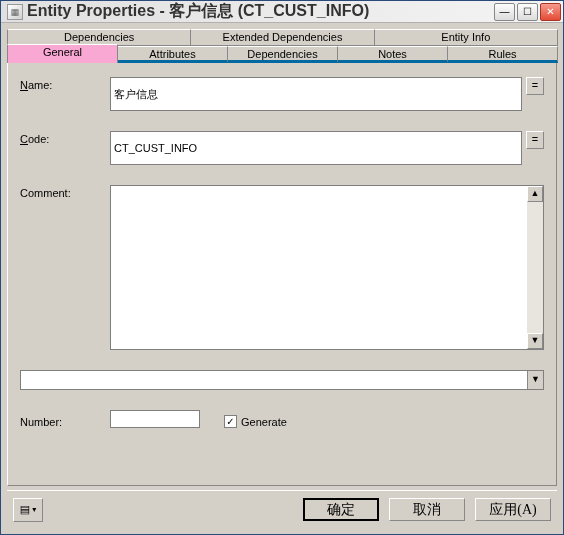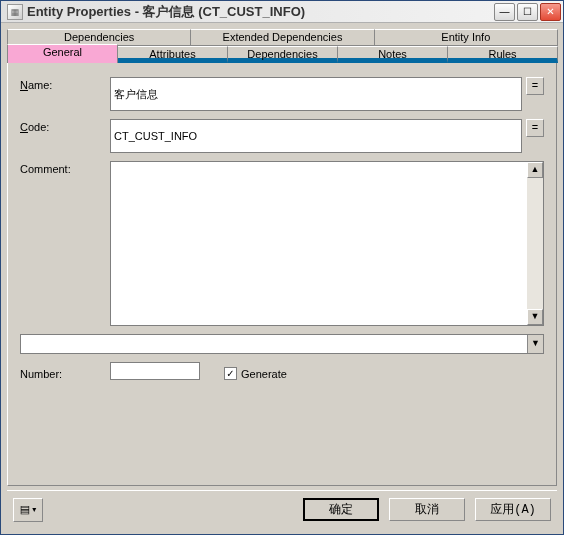--- a/index.html
+++ b/index.html
@@ -30,21 +30,21 @@
     width: 16px; height: 16px;
     margin: 0 4px;
     background: linear-gradient(135deg,#fff,#cfcfcf);
     border:1px solid #999;
     display:flex;align-items:center;justify-content:center;
     font-size:9px;color:#666;
   }
   .titlebar .title-text {
     flex: 1;
     font-weight: bold;
-    font-size: 13px;
+    font-size: 16px;
     color: #333;
     white-space: nowrap;
   }
   .win-btn {
     width: 21px; height: 18px;
     margin-left: 2px;
     border: 1px solid #888;
     background: linear-gradient(#fdfdfd,#dcdcdc);
     display:flex;align-items:center;justify-content:center;
     font-size:10px;
@@ -89,31 +89,31 @@
     border-top-color:#fff;
   }
   .tab.active {
     background:#f9a8d4;
     position:relative;
     z-index:2;
     height:19px;
     margin-top:-2px;
   }
   .tab-row.front .tab:not(.active){
-    border-bottom:5px solid #0369a1;
+    border-bottom:3px solid #0369a1;
   }
   .tab-panel {
     border:1px solid #888;
     border-top:none;
     border-left-color:#fff;
     flex:1;
     background:#d4d0c8;
     padding:14px 12px 8px 12px;
   }
-  .form-row { display:flex; align-items:flex-start; margin-bottom:8px; }
+  .form-row { display:flex; align-items:flex-start; margin-bottom:20px; }
   .form-label {
     width:90px;
     color:#000;
     padding-top:2px;
   }
   .form-label .ul { text-decoration:underline; }
   .text-input {
     flex:1;
     height:34px;
     border:1px solid #7f7f7f;
@@ -165,21 +165,21 @@
   .check-box{width:13px;height:13px;border:1px solid #7f7f7f;background:#fff;margin-right:4px;display:flex;align-items:center;justify-content:center;font-size:10px;line-height:10px;cursor:pointer;}
   .bottom-bar{
     height:38px;border-top:1px solid #fff;margin-top:4px;display:flex;align-items:center;padding:0 6px;gap:10px;
   }
   .tool-btn{
     width:30px;height:24px;border:1px solid #888;border-top-color:#fff;border-left-color:#fff;background:#d4d0c8;display:flex;align-items:center;justify-content:center;cursor:pointer;
   }
   .tool-btn span{font-size:11px;}
   .spacer{flex:1}
   .dlg-btn{
-    width:76px;height:23px;border:1px solid #888;border-top-color:#fff;border-left-color:#fff;background:#d4d0c8;font-family:Liberation Mono, monospace;font-size:12px;cursor:pointer;
+    width:76px;height:23px;border:1px solid #888;border-top-color:#fff;border-left-color:#fff;background:#d4d0c8;font-family:Liberation Serif, serif;font-size:14px;cursor:pointer;
   }
   .dlg-btn.default{border:2px solid #000;}
 </style>
 </head>
 <body>
 
 <div class="window">
   <div class="titlebar">
     <div class="app-icon">▦</div>
     <div class="title-text">Entity Properties - 客户信息 (CT_CUST_INFO)</div>

